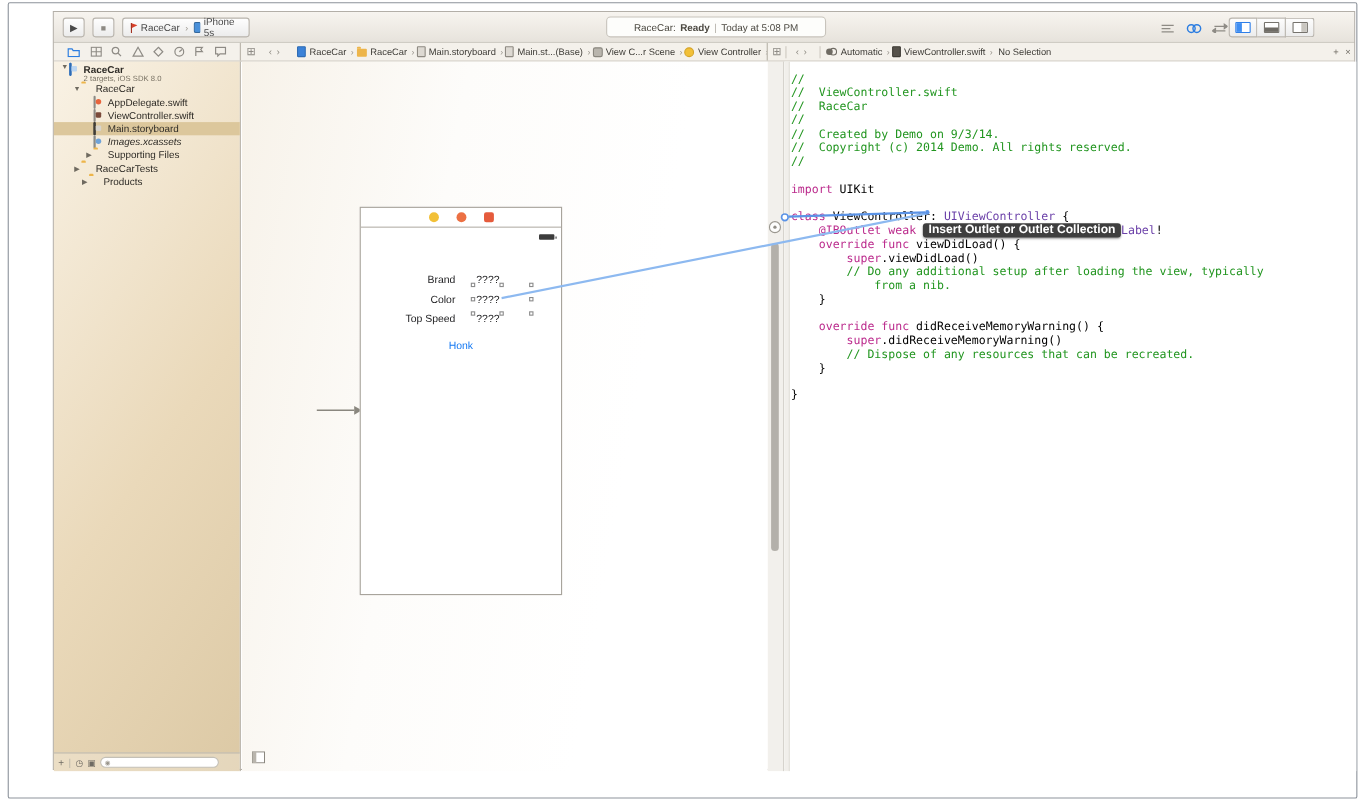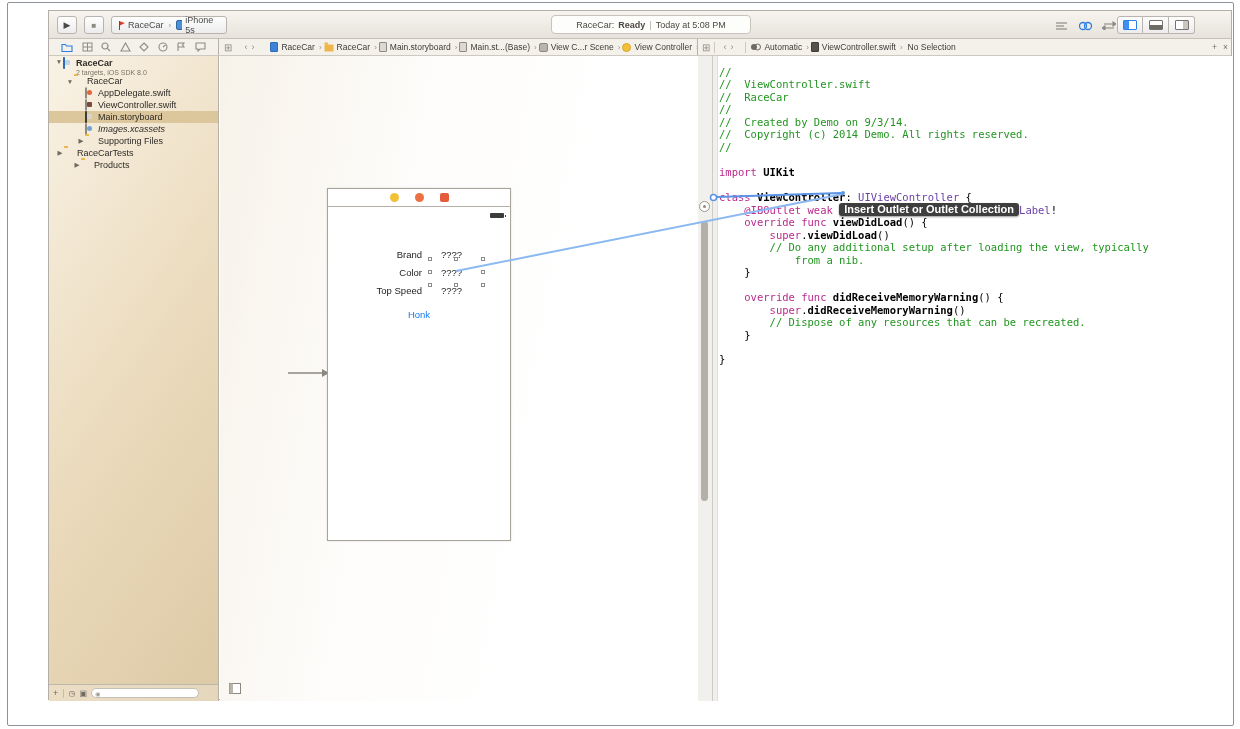--- a/index.html
+++ b/index.html
@@ -68,41 +68,41 @@
   
   #canvas { left:171px; top:45px; width:478px; height:645px;
     background:linear-gradient(100deg,#f7f2e9 0%,#fdfcfa 35%,#ffffff 70%); }
   #vc { position:absolute; left:107px; top:132px; width:184px; height:353px; background:#fff;
     border:1px solid #a8a49c; box-shadow:0 0 2px rgba(0,0,0,.12); }
   #dock { position:absolute; left:0; top:0; width:100%; height:18px; border-bottom:1px solid #b4b0a8;
     display:flex; align-items:center; justify-content:center; gap:16px; }
   .dockic { width:9px; height:9px; border-radius:50%; }
   #battery { position:absolute; right:6px; top:24px; width:14px; height:5px; background:#3c3c3c; border-radius:1px; }
   #battery::after { content:""; position:absolute; right:-2px; top:1.5px; width:1.5px; height:2px; background:#3c3c3c; }
-  .vcrow { position:absolute; left:0; width:100%; height:12px; font-size:9.5px; color:#1d1d1f;margin-left:8px; }
+  .vcrow { position:absolute; left:0; width:100%; height:12px; font-size:9.5px; color:#1d1d1f; }
   .vclabel { position:absolute; right:96px; text-align:right; }
   .vcvalue { position:absolute; left:105px; }
   #honk { position:absolute; left:0; width:100%; text-align:center; font-size:9.5px; }
   .handle { position:absolute; width:4px; height:4px; background:#fff; border:1px solid #8b8b8b; }
 
   
   #strip { left:649px; top:45px; width:15px; height:645px; background:#f2f0ec; border-right:1px solid #cfccc5; }
   #thumb { position:absolute; left:3px; top:165px; width:7px; height:280px; background:#b3b0aa; border-radius:4px; }
   #welldot { position:absolute; left:1px; top:145px; width:11px; height:11px; border:1.5px solid #9a978f; border-radius:50%; background:#fdfdfc; }
   #welldot::after { content:""; position:absolute; left:3px; top:3px; width:3px; height:3px; border-radius:50%; background:#8f8c85; }
 
   
   #editor { left:664px; top:45px; width:520px; height:645px; background:#fff; }
   #gutter { position:absolute; left:0; top:0; width:5px; height:100%; background:#f1efeb; border-right:1px solid #e2dfd9; }
   #codepre { position:absolute; left:6px; top:10px; font-family:"DejaVu Sans Mono", monospace;
     font-size:10.5px; line-height:12.45px; white-space:pre; color:#000; }
   #codepre .k { color:#bb2a8c; }
   #codepre .t { color:#6a3fa8; }
   #codepre .c { color:#21951f; }
-  #codepre .b { font-weight:bold; }
+  #codepre .b { font-weight:normal; }
   .tooltip { display:inline-block; background:#3e3e3e; color:#fff; font-family:"Liberation Sans",sans-serif;
     font-weight:bold; font-size:11px; line-height:9px; padding:2px 5px; border-radius:3px;
     box-shadow:0 1px 2px rgba(0,0,0,.4); vertical-align:1px; }
 
   svg.overlay { position:absolute; left:0; top:0; width:1240px; height:729px; pointer-events:none; }
   .glyph { color:#8e8b85; font-size:10px; }
 </style>
 </head>
 <body>
 
@@ -358,21 +358,21 @@
        <span class="tlabel" style="">Images.xcassets</span>
             </span>
           </div>
           <div class="trow" style="padding-left: 28px;">
             <span class="disc">▶</span>
             <span class="ticon"><span class="foldr"></span></span>
             <span style="display:flex;flex-direction:column;">
        <span class="tlabel" style="">Supporting Files</span>
             </span>
           </div>
-          <div class="trow" style="padding-left: 7px;">
+          <div class="trow" style="padding-left: 17px;">
             <span class="disc">▶</span>
             <span class="ticon"><span class="foldr"></span></span>
             <span style="display:flex;flex-direction:column;">
        <span class="tlabel" style="">RaceCarTests</span>
             </span>
           </div>
           <div class="trow" style="padding-left: 24px;">
             <span class="disc">▶</span>
             <span class="ticon"><span class="foldr"></span></span>
             <span style="display:flex;flex-direction:column;">

